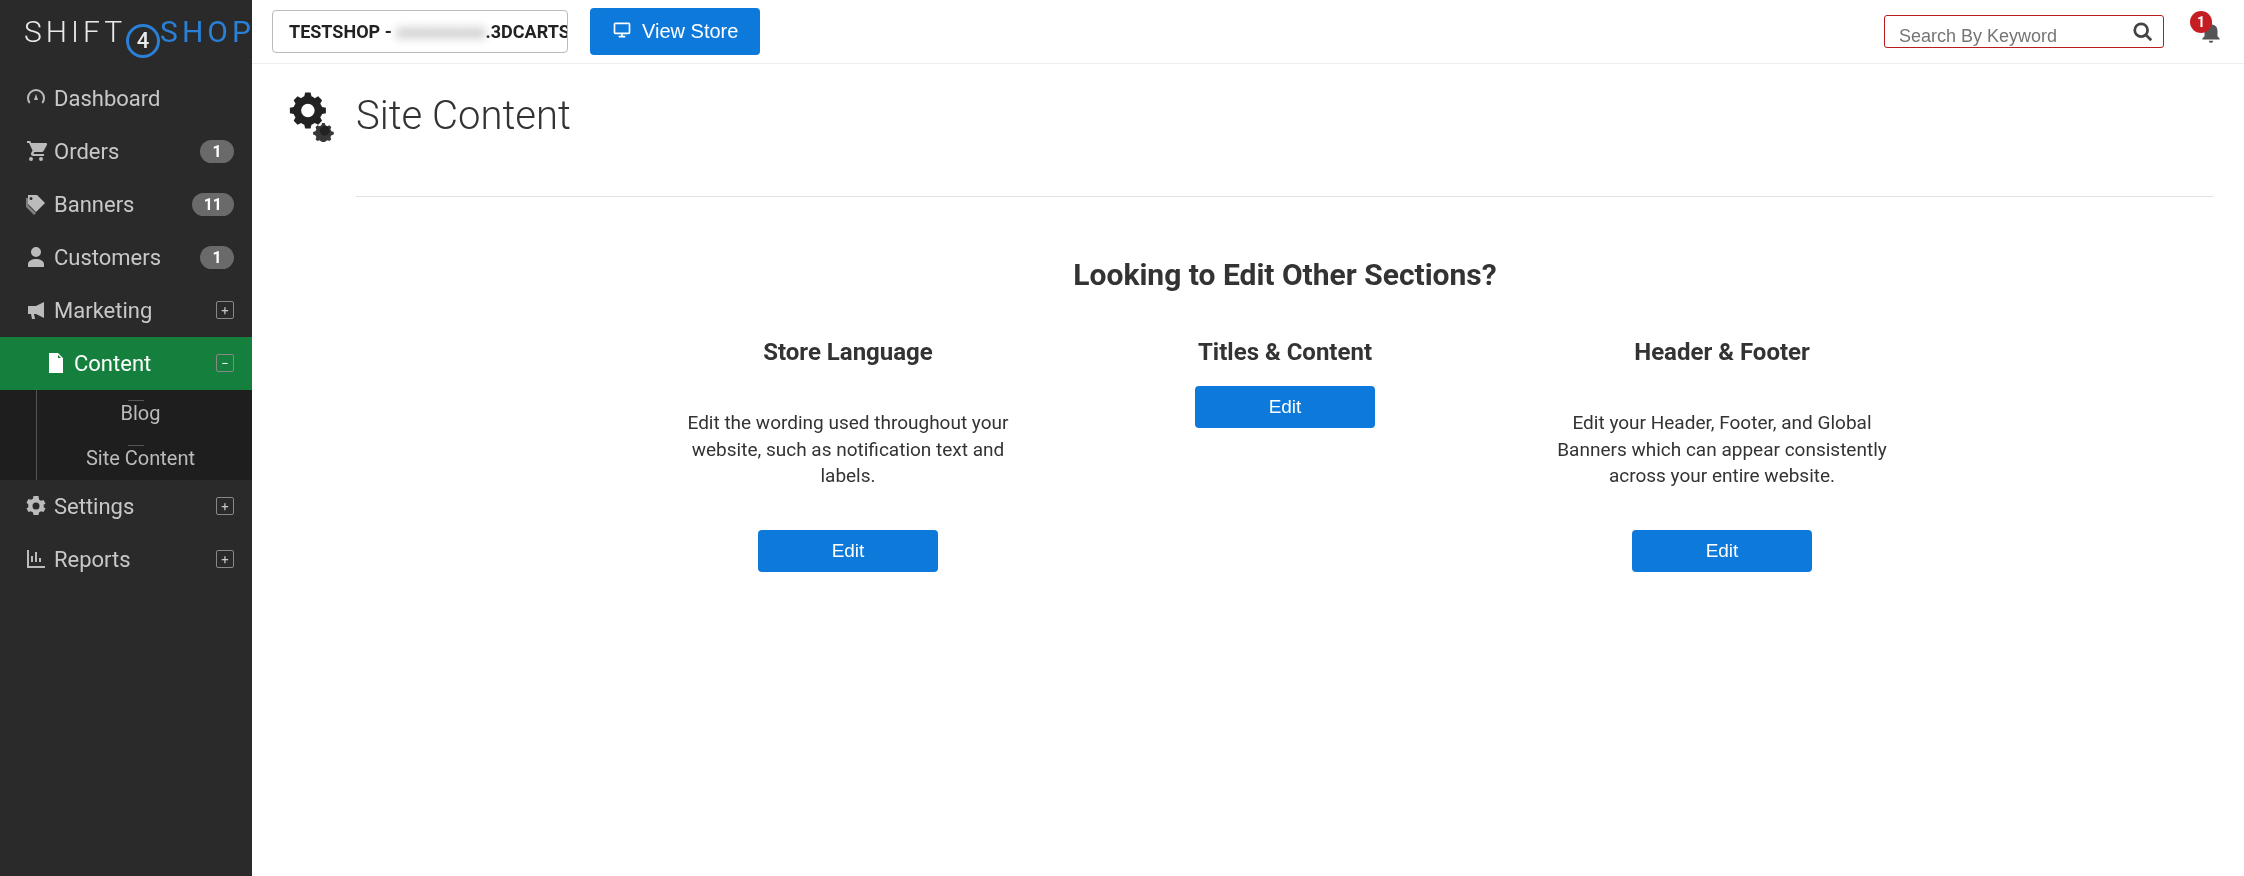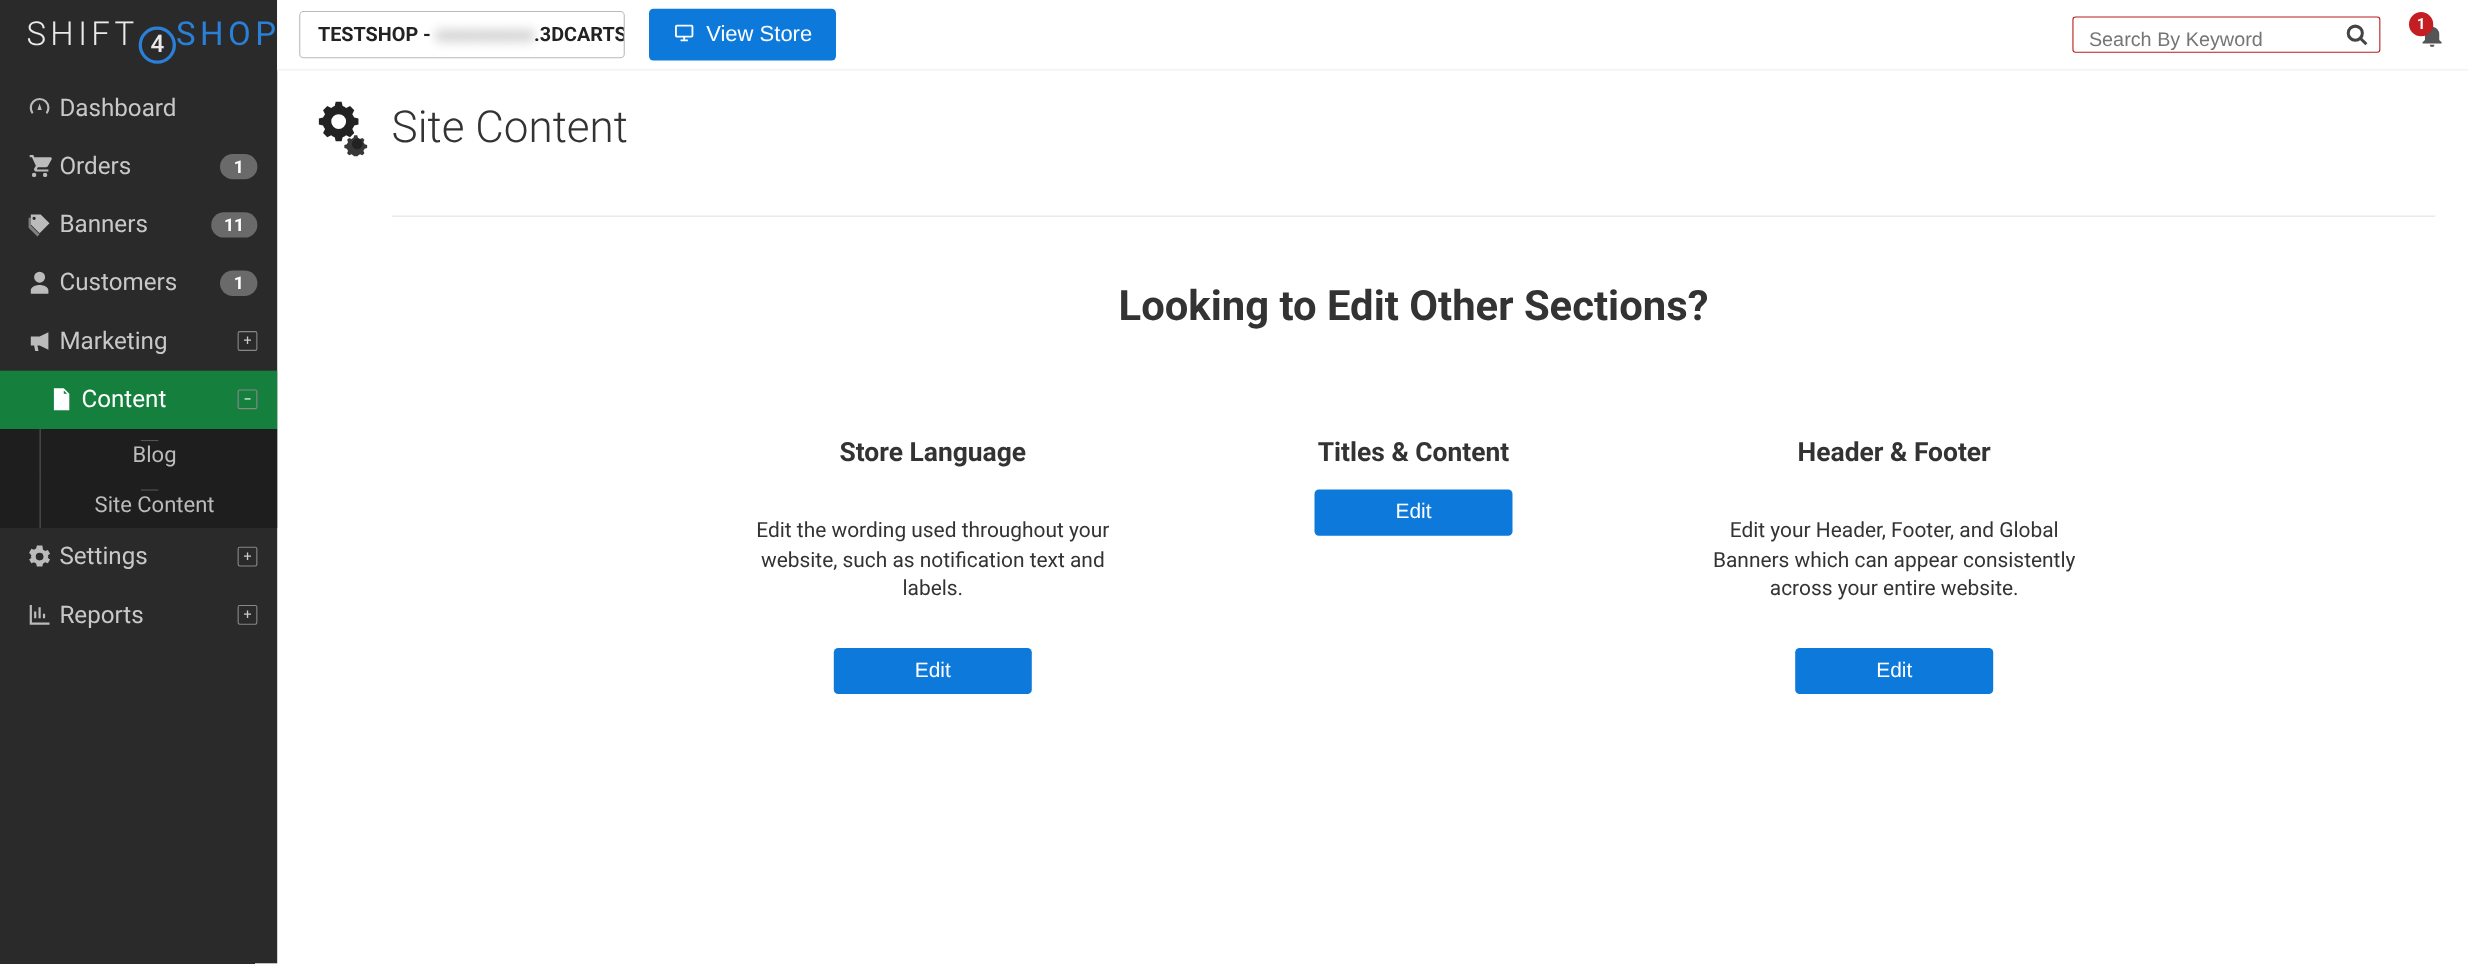--- a/index.html
+++ b/index.html
@@ -37,21 +37,21 @@
 .search-wrap input { width:100%; border:1px solid #b91c1c; border-radius:3px; padding:10px 40px 0 14px; font-size:18px; color:#666;}
 .search-wrap .sicon { position:absolute; right:10px; top:50%; transform:translateY(-50%); color:#555;}
 .bell-wrap { position:relative; margin-left:12px; }
 .bell-wrap .nbadge { position:absolute; top:-8px; left:-8px; background:#c41e23; color:#fff; font-size:14px; font-weight:700; border-radius:50%; width:22px; height:22px; display:flex; align-items:center; justify-content:center;}
 
 
 .page-head { display:flex; align-items:center; gap:20px; padding:24px 30px 14px;}
 .page-head h1 { font-size:40px; font-weight:300; color:#333;}
 .content-panel { background:#fff; margin:0 0 0 74px; border-top-left-radius:4px; padding:40px 30px 60px; }
 .hr { height:1px; background:#e2e2e2; margin:0 0 60px;}
-.sect-title { text-align:center; font-size:38px; font-weight:700; margin-bottom:96px; }
+.sect-title { text-align:center; font-size:30px; font-weight:700; margin-bottom:46px; }
 .cards { display:flex; justify-content:center; gap:77px; flex-wrap:wrap; }
 .card { width:360px; text-align:center; }
 .card h3 { font-size:24px; font-weight:700; margin-bottom:20px; }
 .card p { font-size:19px; color:#333; line-height:1.4; margin-bottom:34px; min-height:86px;margin-top:44px;}
 .card .btn-primary { padding:10px 0; width:180px; justify-content:center; font-size:19px;}
 
 svg { display:block; }
 </style>
 </head>
 <body>

